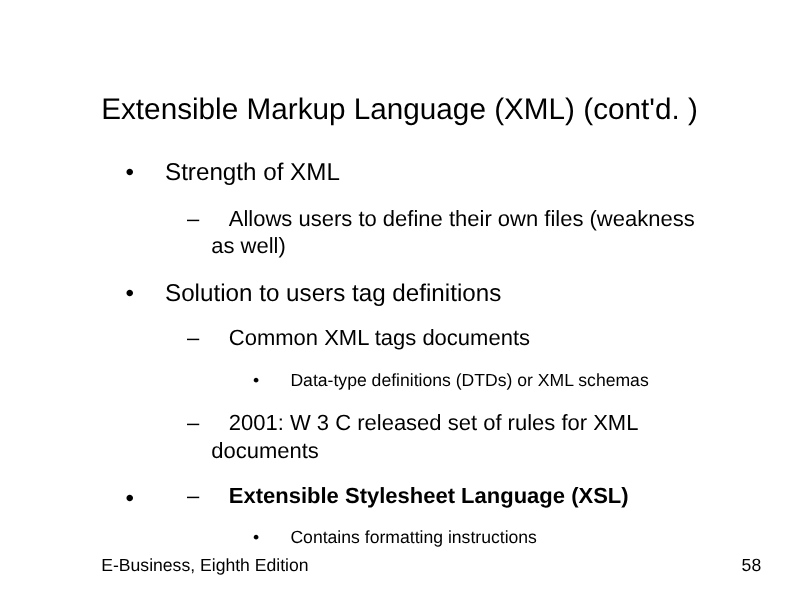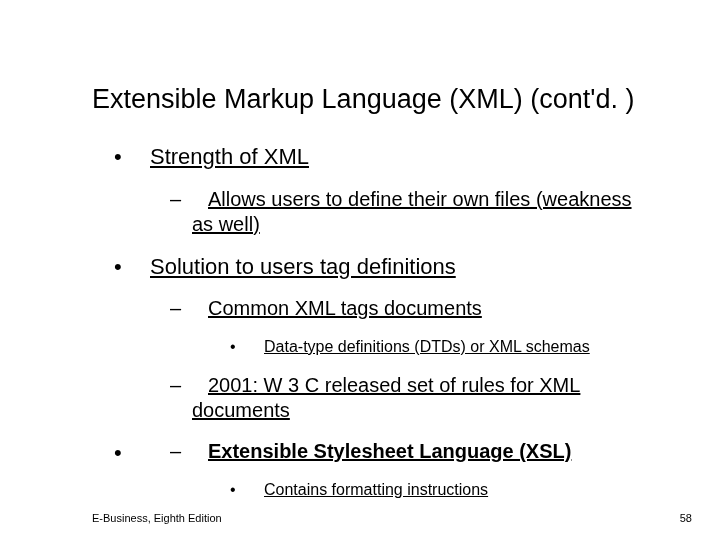--- a/index.html
+++ b/index.html
@@ -21,21 +21,20 @@
     margin-bottom: 28px;
     letter-spacing: 0px;
   }
   ul { list-style: none; }
   .lvl1 > li {
     font-size: 22px;
     margin-bottom: 4px;
     padding-left: 26px;
     position: relative;
     line-height: 1.25;
-    text-decoration: underline;
   }
   .lvl1 > li::before {
     content: "•";
     position: absolute;
     left: 6px;
     top: 0;
     font-size: 22px;
   }
   .lvl2 > li {
     font-size: 20px;
@@ -67,21 +66,21 @@
     font-size: 16px;
   }
   .bold { font-weight: 700; }
   .footer {
     position: absolute;
     bottom: 16px;
     left: 28px;
     right: 28px;
     display: flex;
     justify-content: space-between;
-    font-size: 11px;
+    font-size: 16px;
     color: #000;
   }
 </style>
 </head>
 <body>
 
 <div class="slide">
   <h1 class="title">Extensible Markup Language (XML) (cont'd. )</h1>
 
   <ul class="lvl1">

